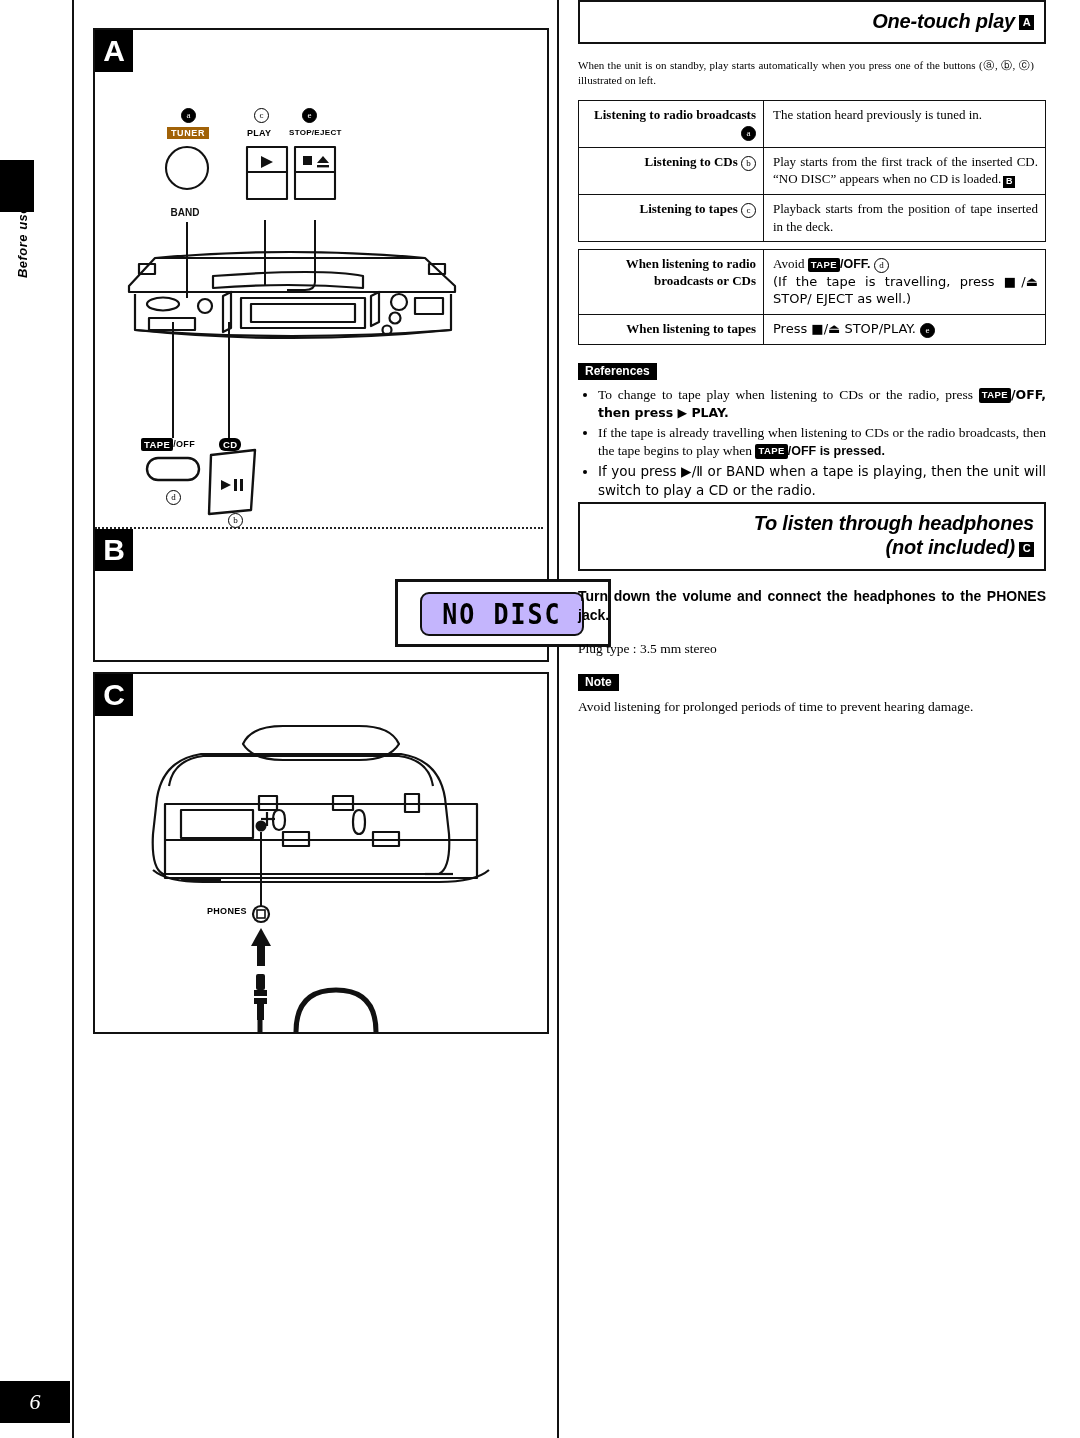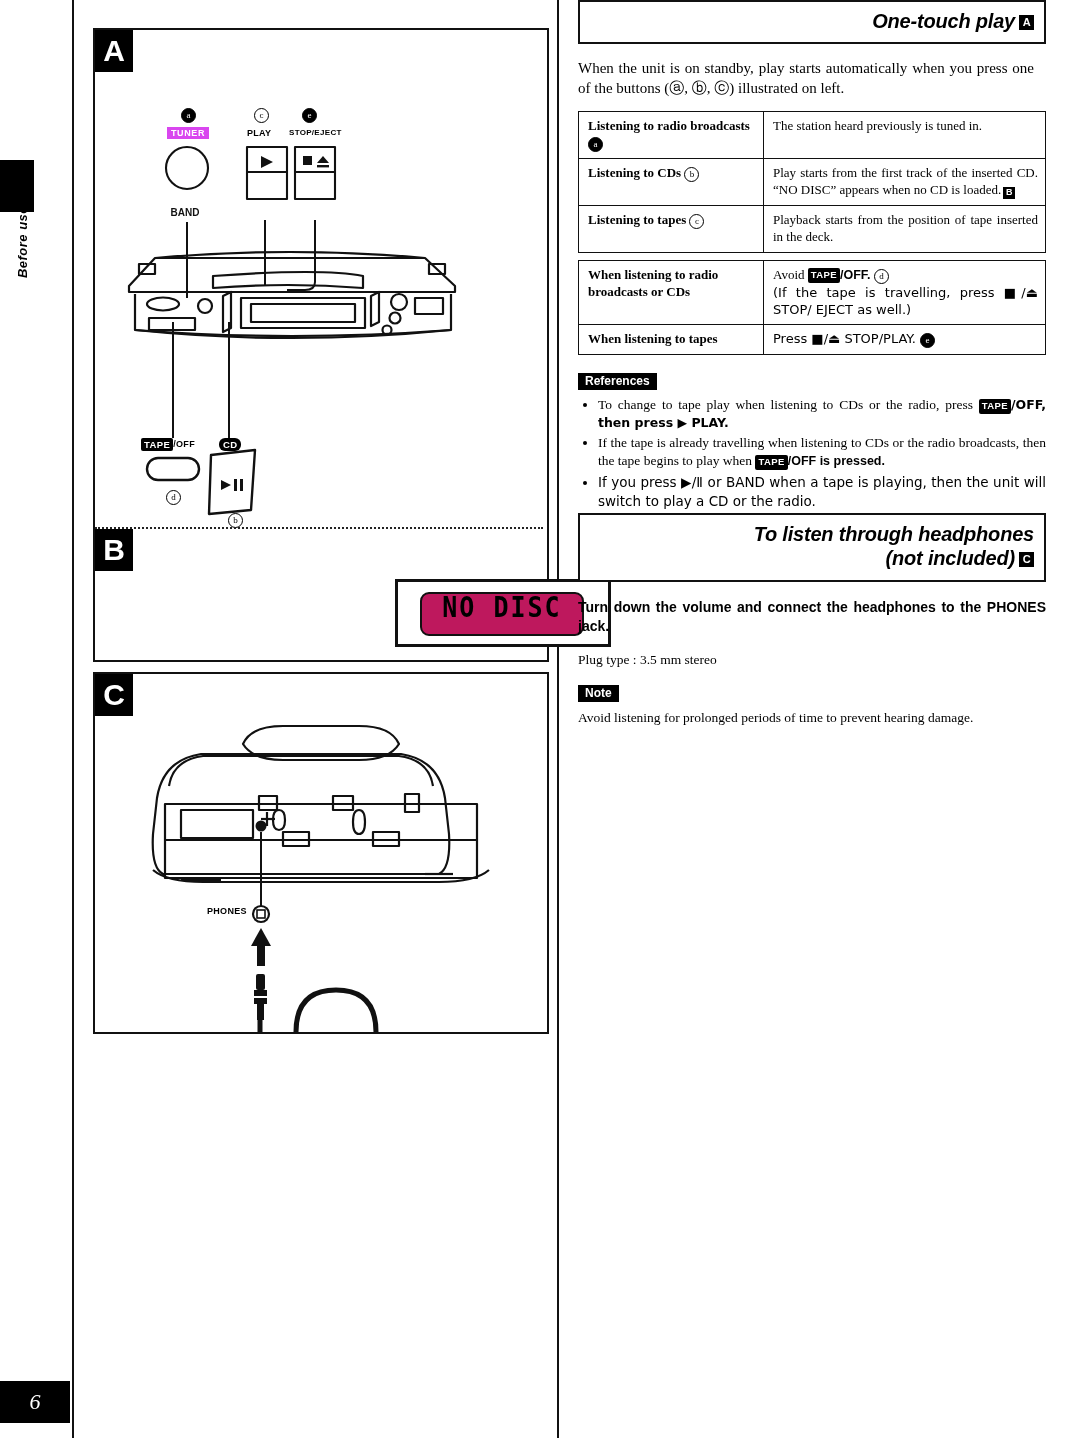--- a/index.html
+++ b/index.html
@@ -74,39 +74,39 @@
     font-family:"Liberation Sans", sans-serif;font-weight:bold;
     font-size:9.5px;letter-spacing:.4px;padding:1px 3px 1px 3px;
     border-radius:2px;vertical-align:middle;
   }
   .cdbadge{
     display:inline-block;background:#000;color:#fff;
     font-family:"Liberation Sans", sans-serif;font-weight:bold;
     font-size:9.5px;padding:1px 4px;border-radius:6px;vertical-align:middle;
   }
   .tunerbadge{
-    display:inline-block;background:#d946ef;color:#fff;
+    display:inline-block;background:#a16207;color:#fff;
     font-family:"Liberation Sans", sans-serif;font-weight:bold;
     font-size:9px;letter-spacing:.6px;padding:1px 4px;vertical-align:middle;
   }
 
   .artlabel{
     position:absolute;font-family:"Liberation Sans", sans-serif;
     font-size:9px;font-weight:bold;letter-spacing:.3px;color:#000;
     white-space:nowrap;
   }
 
   .lcd-outer{
     position:absolute;left:300px;top:50px;width:210px;height:62px;
     border:3px solid #111;background:#fff;
   }
   .lcd-inner{
     position:absolute;left:22px;top:10px;width:160px;height:40px;
-    border:2px solid #111;border-radius:9px;background:#be185d;
-    display:flex;justify-content:center;
+    border:2px solid #111;border-radius:9px;background:#c4b5fd;
+    display:flex;align-items:center;justify-content:center;
   }
   .lcd-text{
     font-family:"DejaVu Sans Mono", monospace;
     font-size:25px;font-weight:bold;letter-spacing:2px;
     color:#000;transform:scaleY(1.12);
   }
 
   
   .rcol{position:absolute;left:578px;top:0;width:468px;}
 
@@ -126,34 +126,34 @@
     vertical-align:2px;margin-left:4px;font-style:normal;
   }
   .sqbadge-sm{
     display:inline-flex;align-items:center;justify-content:center;
     width:12px;height:12px;background:#000;color:#fff;
     font-family:"Liberation Sans", sans-serif;font-weight:bold;font-size:9px;
     vertical-align:-1px;margin-left:2px;font-style:normal;
   }
 
   p.body{
-    margin:14px 12px 0 0;font-size:15px;line-height:1.34;
+    margin:14px 12px 0 0;font-size:11px;line-height:1.34;
     text-align:justify;
   }
 
   table.t{
     border-collapse:collapse;width:100%;margin-top:12px;
     border:1.6px solid #111;
   }
   table.t td{
     border:1.3px solid #111;
     padding:5px 7px 6px 9px;
     font-size:13px;line-height:1.33;vertical-align:top;
   }
-  table.t td.k{width:168px;font-weight:bold;}
+  table.t td.k{width:168px;font-weight:bold;text-align:right;}
   table.t td.v{text-align:justify;}
 
   .subhead{
     margin:16px 0 0 0;font-family:"Liberation Sans", sans-serif;
     font-weight:bold;font-size:13px;
   }
 
   .secbadge{
     display:inline-block;background:#000;color:#fff;
     font-family:"Liberation Sans", sans-serif;font-weight:bold;

